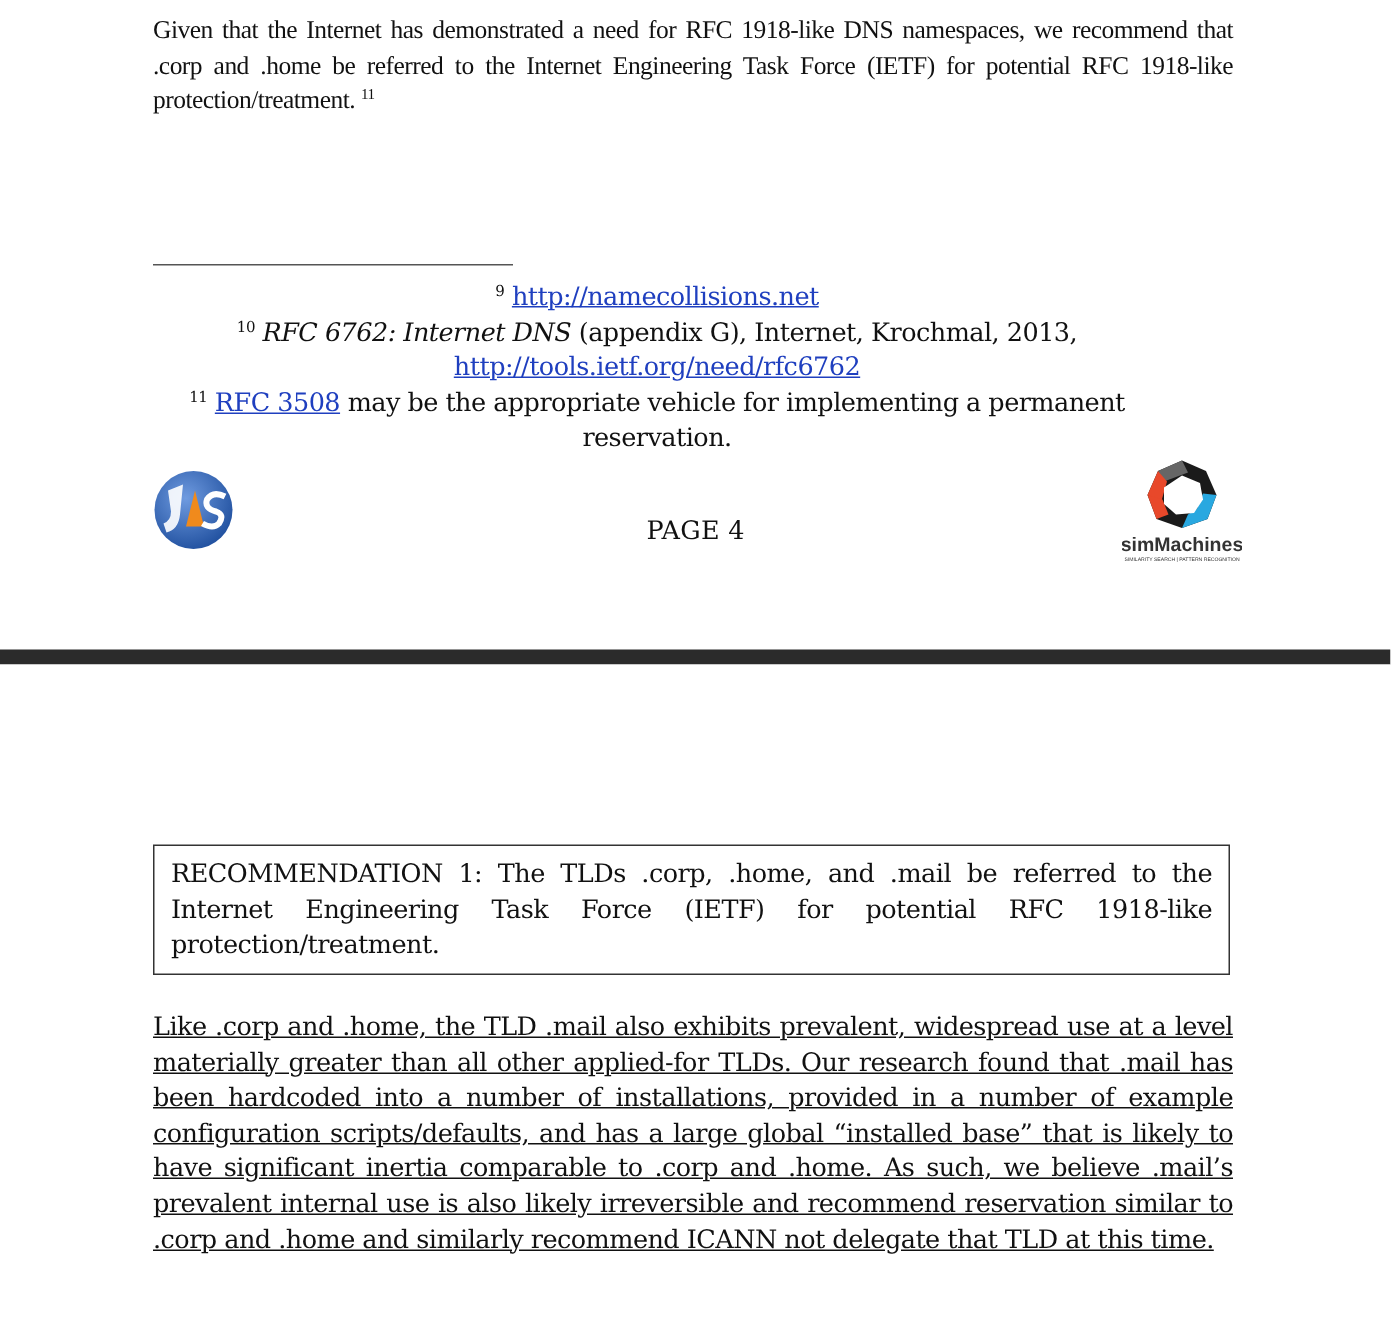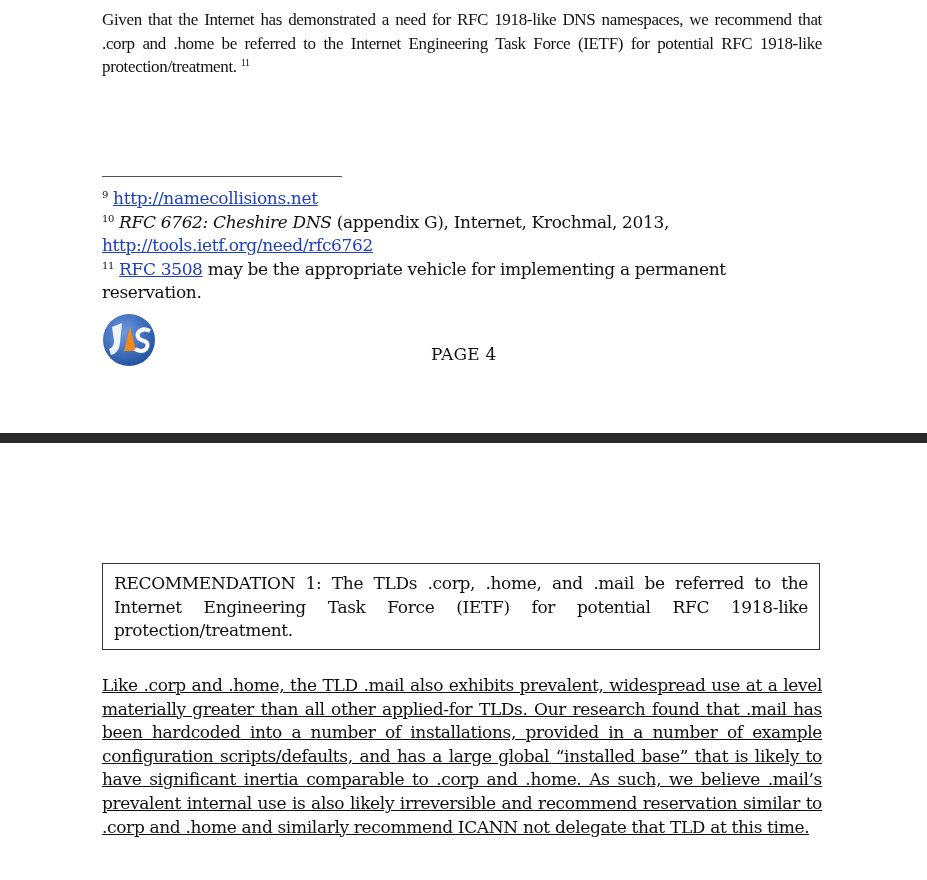--- a/index.html
+++ b/index.html
@@ -19,22 +19,22 @@
       position: absolute; left: 102px; width: 720px;
       font-size: 17px; line-height: 23.6px; text-align: justify;
       letter-spacing: -0.35px;
     }
     .p1 { top: 8px; font-family: Liberation Serif, serif; }
     .fn-rule {
       position: absolute; left: 102px; top: 176px; width: 240px; height: 1px;
       background: #555555;
     }
     .footnotes {
-      position: absolute; left: 102px; top: 187px; width: 700px;
-      font-size: 17px; line-height: 23.6px; letter-spacing: -0.35px;
+      position: absolute; left: 88px; top: 187px; width: 700px;
+      font-size: 17px; line-height: 23.6px; letter-spacing: -0.35px; text-align: center;
     }
     .footnotes sup, .p1 sup { font-size: 10px; vertical-align: 6px; line-height: 0; }
     .footnotes a, .link { color: #1f3fbf; text-decoration: underline; }
     .page-number {
       position: absolute; left: 431px; top: 344px;
       font-size: 17px; letter-spacing: 0.2px;
     }
     .logo-jas { position: absolute; left: 102px; top: 313px; width: 54px; height: 54px; }
     .logo-sim { position: absolute; left: 748px; top: 305px; width: 80px; height: 72px; }
     .rec-box {
@@ -57,21 +57,21 @@
 
   <div class="fn-rule"></div>
 
   <div class="footnotes">
     <div>
       <sup>9</sup>
       <a>http://namecollisions.net</a>
     </div>
     <div>
       <sup>10</sup>
-      <i>RFC 6762: Cheshire DNS</i><span> (appendix G), Internet, Krochmal, 2013,</span><br>
+      <i>RFC 6762: Internet DNS</i><span> (appendix G), Internet, Krochmal, 2013,</span><br>
       <a>http://tools.ietf.org/need/rfc6762</a>
     </div>
     <div>
       <sup>11</sup>
       <a>RFC 3508</a><span> may be the appropriate vehicle for implementing a permanent reservation.</span>
     </div>
   </div>
 
   <div class="logo-jas">
     <svg width="54" height="54" viewBox="0 0 54 54">
@@ -83,20 +83,33 @@
       </defs>
       <circle cx="27" cy="27" r="26" fill="url(#jasg)"></circle>
       <path d="M10 14 L20 10 L18 30 Q17 40 9 42 L7 36 Q12 34 12 28 Z" fill="#ffffff" opacity="0.9"></path>
       <path d="M22 38 L28 14 L34 38 Z" fill="#f08a1c"></path>
       <path d="M48 18 Q40 14 36 20 Q34 26 42 28 Q48 30 44 36 Q40 40 33 36" stroke="#ffffff" stroke-width="4" fill="none"></path>
     </svg>
   </div>
 
   <div class="page-number">PAGE 4</div>
 
+  <div class="logo-sim">
+    <svg width="80" height="72" viewBox="0 0 80 72">
+      <polygon points="40,2 56,9 63,25 57,41 40,47 23,41 17,25 24,9" fill="#1a1a1a"></polygon>
+      <polygon points="24,9 40,2 44,10 28,16" fill="#666666"></polygon>
+      <polygon points="17,25 24,9 30,16 26,30" fill="#e8482a"></polygon>
+      <polygon points="23,41 17,25 27,28 31,38" fill="#e8482a"></polygon>
+      <polygon points="57,41 40,47 44,38 52,33" fill="#29a8e0"></polygon>
+      <polygon points="63,25 57,41 50,34 54,24" fill="#29a8e0"></polygon>
+      <polygon points="40,12 52,17 54,28 48,37 36,38 28,31 28,20" fill="#ffffff"></polygon>
+      <text x="40" y="62" text-anchor="middle" font-family="Liberation Sans, sans-serif" font-size="13" font-weight="bold" fill="#333333">simMachines</text>
+      <text x="40" y="69" text-anchor="middle" font-family="Liberation Sans, sans-serif" font-size="3.4" fill="#333333">SIMILARITY SEARCH | PATTERN RECOGNITION</text>
+    </svg>
+  </div>
 </div>
 
 <div class="separator"></div>
 
 <div class="page page-bottom">
 </div>
 
 <div class="rec-box">
   <span>RECOMMENDATION 1:  The TLDs .corp, .home, and .mail be referred to the Internet Engineering Task Force (IETF) for potential RFC 1918-like protection/treatment.</span>
 </div>

